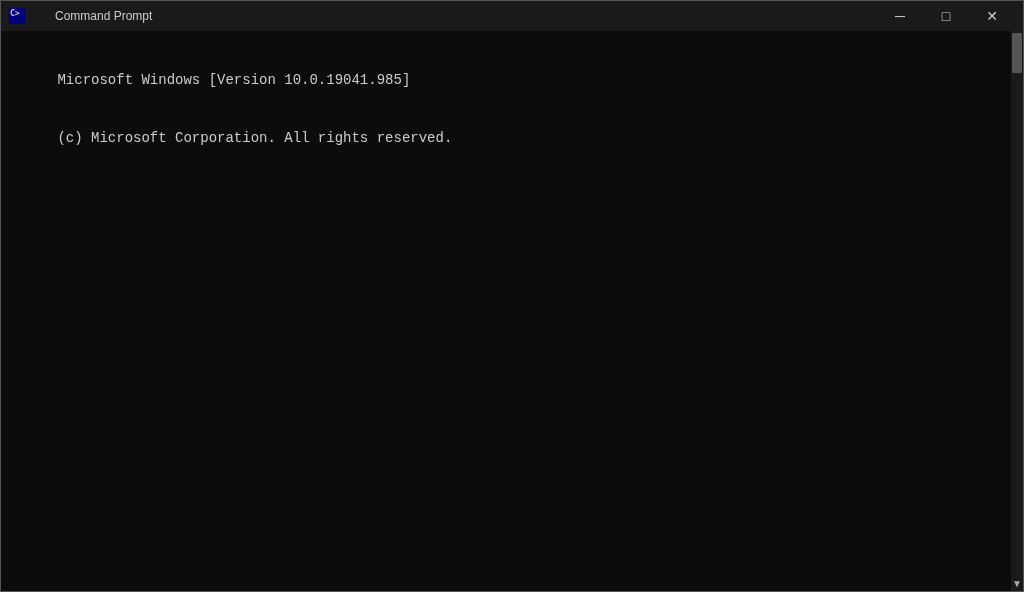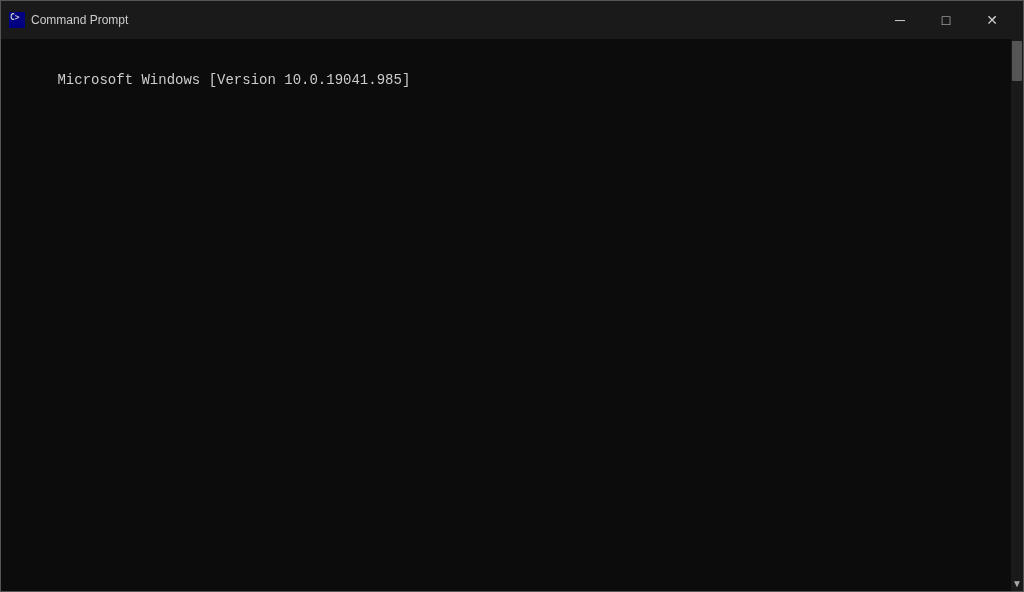--- a/index.html
+++ b/index.html
@@ -21,24 +21,25 @@
       height: 592px;
       display: flex;
       flex-direction: column;
       border: 1px solid #555;
     }
 
     .title-bar {
       display: flex;
       align-items: center;
       background: #1a1a1a;
-      height: 38px;
+      height: 30px;
       padding: 12px 8px;
       flex-shrink: 0;
       user-select: none;
+      gap: 24px;
     }
 
     .title-bar-icon {
       width: 16px;
       height: 16px;
       margin-right: 6px;
       flex-shrink: 0;
     }
 
     .title-bar-text {
@@ -67,21 +68,21 @@
 
     .console-area {
       flex: 1;
       display: flex;
       background: #0c0c0c;
       overflow: hidden;
     }
 
     .console-content {
       flex: 1;
-      padding: 12px 6px;
+      padding: 20px 6px;
       color: #cccccc;
       font-family: 'Consolas', 'Courier New', monospace;
       font-size: 14px;
       line-height: 1.4;
       overflow: hidden;
       white-space: pre;
     }
 
     .scrollbar {
       width: 12px;
@@ -141,20 +142,21 @@
       <button class="title-bar-btn">─</button>
       <button class="title-bar-btn">□</button>
       <button class="title-bar-btn close">✕</button>
     </div>
   </div>
 
   <div class="console-area">
     <div class="console-content">
       <span>Microsoft Windows [Version 10.0.19041.985]</span>
       <br>
+      <span>(c) Microsoft Corporation. All rights reserved.</span>
       <br>
       <br>
     </div>
     <div class="scrollbar">
       <div class="scrollbar-thumb"></div>
       <div class="scrollbar-bottom-arrow">▼</div>
     </div>
   </div>
 </div>
 

